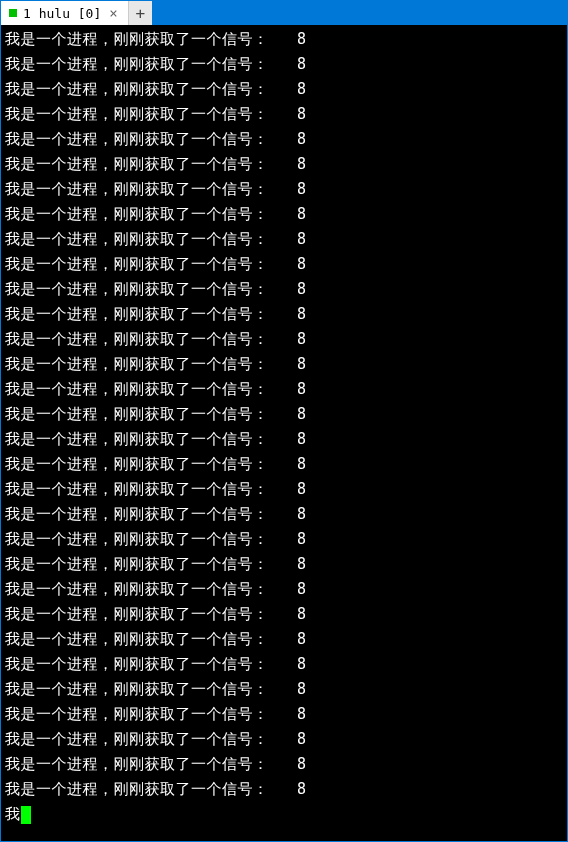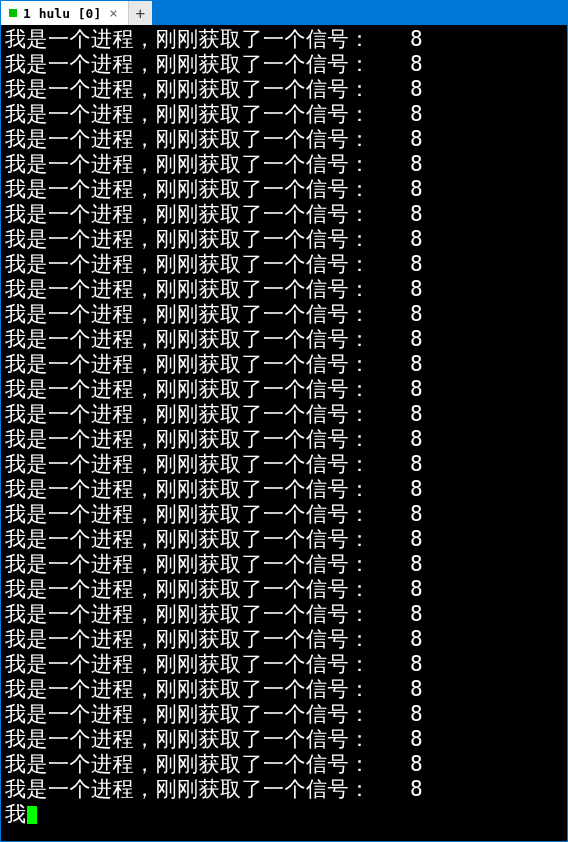--- a/index.html
+++ b/index.html
@@ -38,21 +38,21 @@
       min-width: 110px;
     }
     .tab-indicator {
       width: 8px;
       height: 8px;
       background: #00c000;
       flex-shrink: 0;
     }
     .tab-title {
       flex: 1;
-      font-weight: bold;
+      font-weight: normal;
     }
     .tab-close {
       color: #666;
       font-size: 14px;
       cursor: pointer;
       padding: 0 2px;
     }
     .new-tab {
       width: 24px;
       display: flex;
@@ -62,21 +62,21 @@
       background: #e8e8e8;
       font-size: 16px;
       cursor: pointer;
       border-left: 1px solid #ccc;
     }
     .terminal {
       flex: 1;
       background: #000;
       padding: 2px 4px;
       overflow: hidden;
-      font-size: 21px;
+      font-size: 15px;
       line-height: 25px;
       color: #fff;
       font-family: "SimSun", "NSimSun", monospace;
     }
     .terminal-line {
       white-space: pre;
       letter-spacing: 0.5px;
     }
     .terminal-line .msg {
       display: inline;

